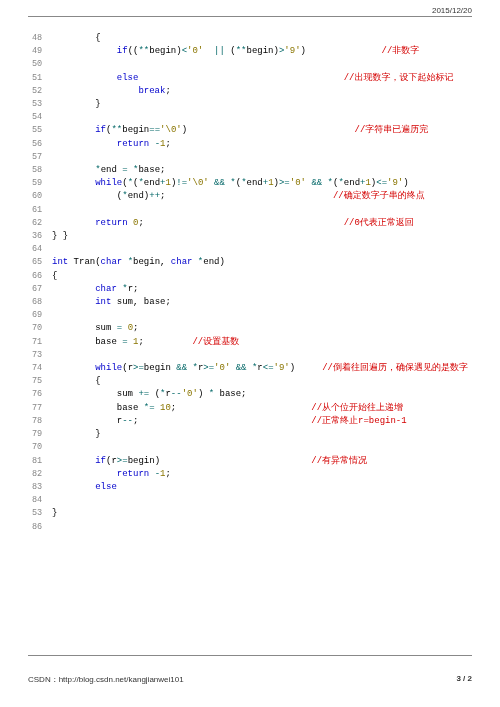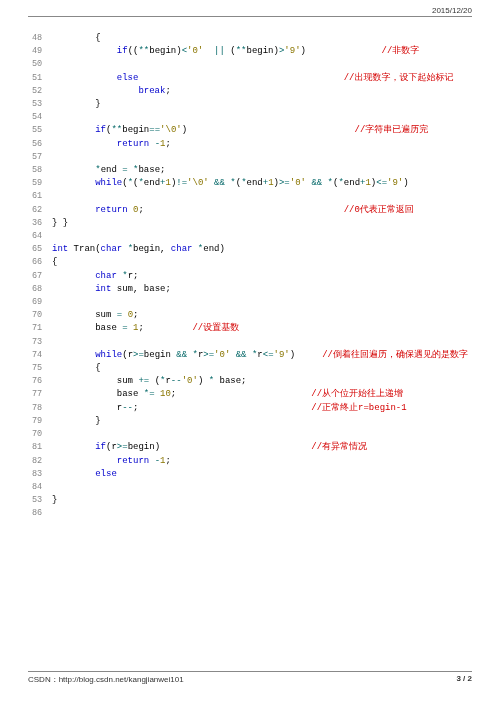--- a/index.html
+++ b/index.html
@@ -49,21 +49,21 @@
   .num { color: #8a7500; }
   .op { color: #006666; }
   .cm { color: #d40000; }
   .ch { color: #8a7500; }
   .footer {
     position: absolute;
     bottom: 22px;
     left: 28px;
     right: 28px;
     border-top: 1px solid #888;
-    padding-top: 2px;
+    padding-top: 18px;
     font-size: 8px;
     color: #333;
     display: flex;
     justify-content: space-between;
     gap: 29px;
   }
   .footer .pg { font-weight: bold; }
 </style>
 </head>
 <body>
@@ -77,20 +77,21 @@
       <div class="ln"><span class="gut">50</span></div>
       <div class="ln"><span class="gut">51</span><span><span>            </span><span class="kw">else</span><span>                                      </span><span class="cm">//出现数字，设下起始标记</span></span></div>
       <div class="ln"><span class="gut">52</span><span><span>                </span><span class="kw">break</span><span>;</span></span></div>
       <div class="ln"><span class="gut">53</span><span><span>        }</span></span></div>
       <div class="ln"><span class="gut">54</span><span><span></span></span></div>
       <div class="ln"><span class="gut">55</span><span><span>        </span><span class="kw">if</span><span>(</span><span class="op">**</span><span>begin</span><span class="op">==</span><span class="ch">'\0'</span><span>)                               </span><span class="cm">//字符串已遍历完</span></span></div>
       <div class="ln"><span class="gut">56</span><span><span>            </span><span class="kw">return</span><span> </span><span class="op">-</span><span class="num">1</span><span>;</span></span></div>
       <div class="ln"><span class="gut">57</span><span><span></span></span></div>
       <div class="ln"><span class="gut">58</span><span><span>        </span><span class="op">*</span><span>end </span><span class="op">=</span><span> </span><span class="op">*</span><span>base;</span></span></div>
       <div class="ln"><span class="gut">59</span><span><span>        </span><span class="kw">while</span><span>(</span><span class="op">*</span><span>(</span><span class="op">*</span><span>end</span><span class="op">+</span><span class="num">1</span><span>)</span><span class="op">!=</span><span class="ch">'\0'</span><span> </span><span class="op">&amp;&amp;</span><span> </span><span class="op">*</span><span>(</span><span class="op">*</span><span>end</span><span class="op">+</span><span class="num">1</span><span>)</span><span class="op">&gt;=</span><span class="ch">'0'</span><span> </span><span class="op">&amp;&amp;</span><span> </span><span class="op">*</span><span>(</span><span class="op">*</span><span>end</span><span class="op">+</span><span class="num">1</span><span>)</span><span class="op">&lt;=</span><span class="ch">'9'</span><span>)</span></span></div>
+      <div class="ln"><span class="gut">60</span><span><span>            (</span><span class="op">*</span><span>end)</span><span class="op">++</span><span>;                               </span><span class="cm">//确定数字子串的终点</span></span></div>
       <div class="ln"><span class="gut">61</span><span><span></span></span></div>
       <div class="ln"><span class="gut">62</span><span><span>        </span><span class="kw">return</span><span> </span><span class="num">0</span><span>;                                     </span><span class="cm">//0代表正常返回</span></span></div>
       <div class="ln"><span class="gut">36</span><span><span>} }</span></span></div>
       <div class="ln"><span class="gut">64</span><span><span></span></span></div>
       <div class="ln"><span class="gut">65</span><span><span class="kw">int</span><span> Tran(</span><span class="kw">char</span><span> </span><span class="op">*</span><span>begin, </span><span class="kw">char</span><span> </span><span class="op">*</span><span>end)</span></span></div>
       <div class="ln"><span class="gut">66</span><span><span>{</span></span></div>
       <div class="ln"><span class="gut">67</span><span><span>        </span><span class="kw">char</span><span> </span><span class="op">*</span><span>r;</span></span></div>
       <div class="ln"><span class="gut">68</span><span><span>        </span><span class="kw">int</span><span> sum, base;</span></span></div>
       <div class="ln"><span class="gut">69</span><span><span></span></span></div>
       <div class="ln"><span class="gut">70</span><span><span>        sum </span><span class="op">=</span><span> </span><span class="num">0</span><span>;</span></span></div>

